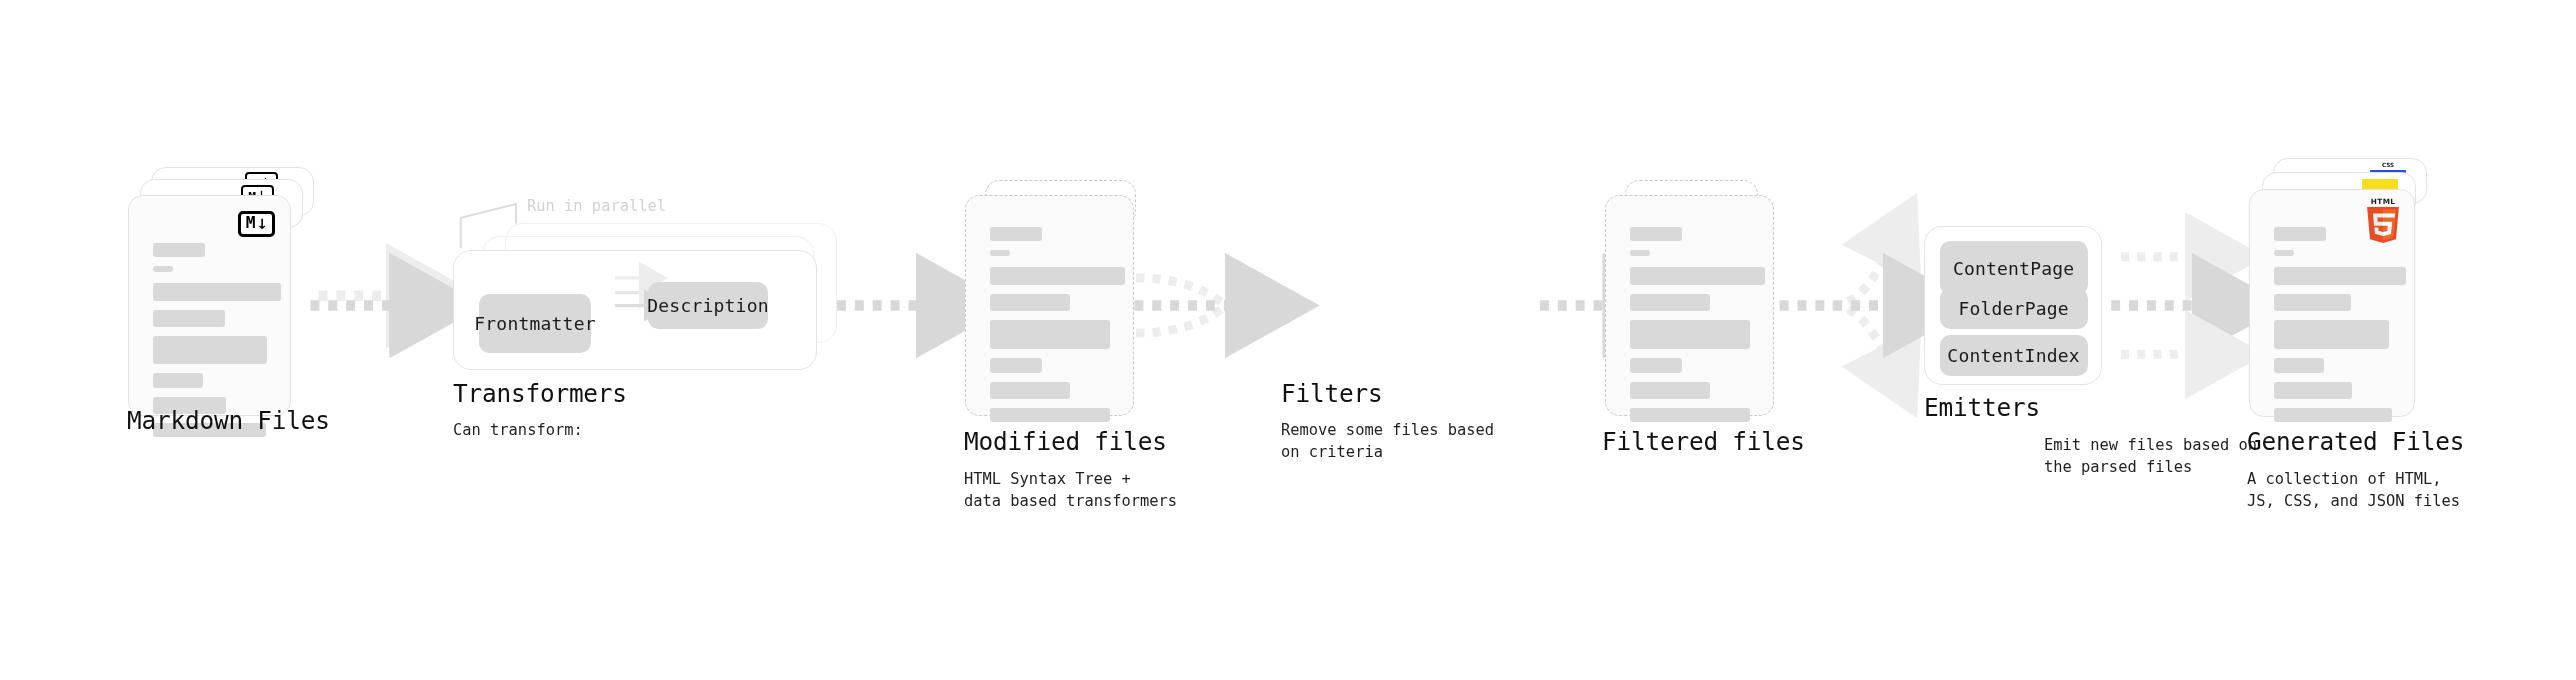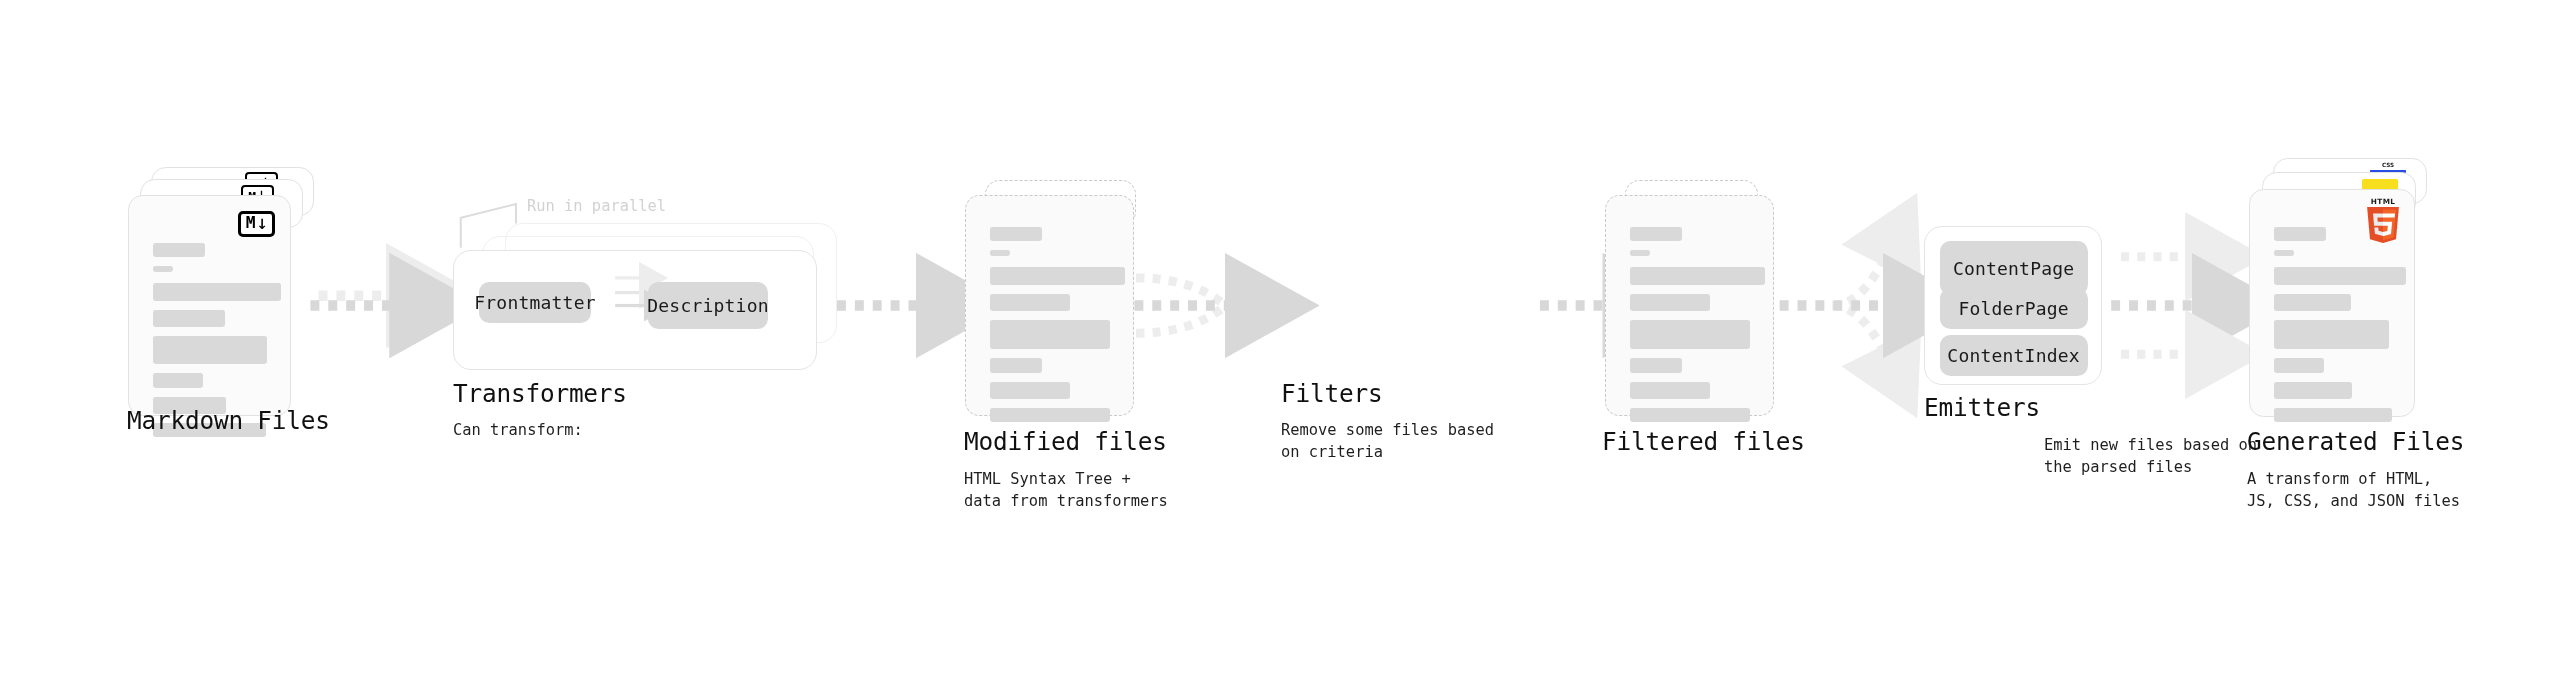--- a/index.html
+++ b/index.html
@@ -180,21 +180,21 @@
     <div class="chip ghost1" style="left:657px;top:268px;width:118px;height:47px;"></div>
 
     <div class="panel" style="left:453px;top:250px;width:364px;height:120px;"></div>
 
     <svg width="2576" height="681" viewBox="0 0 3170 838">
       <path d="M757,342 L790,342" stroke="#ededed" stroke-width="4" fill="none" marker-end="url(#ahf)"></path>
       <path d="M757,360 L790,360" stroke="#e6e6e6" stroke-width="4" fill="none" marker-end="url(#ahf)"></path>
       <path d="M757,376 L796,376" stroke="#dcdcdc" stroke-width="4" fill="none" marker-end="url(#ah)"></path>
     </svg>
 
-    <div class="chip" style="left:479px;top:282px;width:112px;height:41px;">
+    <div class="chip" style="left:479px;top:294px;width:112px;height:59px;">
       <span>Frontmatter</span>
     </div>
     <div class="chip" style="left:648px;top:282px;width:120px;height:47px;text-align:right;">
       <span>Description</span>
     </div>
   </div>
 
   <div class="note" style="left:527px;top:197px;">Run in parallel</div>
 
   <div class="title" style="left:453px;top:379px;">Transformers</div>
@@ -213,21 +213,21 @@
         <div class="ln" style="width:80px;height:17px;"></div>
         <div class="ln" style="width:120px;height:29px;"></div>
         <div class="ln" style="width:52px;height:14.6px;"></div>
         <div class="ln" style="width:80px;height:17px;"></div>
         <div class="ln" style="width:120px;height:14.6px;"></div>
       </div>
     </div>
   </div>
   <div class="title" style="left:964px;top:427px;">Modified files</div>
   <div class="sub" style="left:964px;top:468px;">HTML Syntax Tree +
-data from transformers</div>
+data based transformers</div>
 
   <div class="title" style="left:1281px;top:379px;">Filters</div>
   <div class="sub" style="left:1281px;top:419px;">Remove some files based
 on criteria</div>
 
   <div class="doc-stack">
     <div class="doc dashed" style="left:1625px;top:180px;width:133px;height:46px;background:#fff;"></div>
     <div class="doc dashed" style="left:1605px;top:195px;width:169px;height:221px;">
       <div class="doc-lines" style="top:31px;">
         <div class="ln" style="width:52px;height:14px;"></div>
@@ -286,17 +286,17 @@
         <div class="ln" style="width:132px;height:18px;"></div>
         <div class="ln" style="width:77px;height:17px;"></div>
         <div class="ln" style="width:115px;height:29px;"></div>
         <div class="ln" style="width:50px;height:14.6px;"></div>
         <div class="ln" style="width:78px;height:17px;"></div>
         <div class="ln" style="width:118px;height:14.6px;"></div>
       </div>
     </div>
   </div>
   <div class="title" style="left:2247px;top:427px;">Generated Files</div>
-  <div class="sub" style="left:2247px;top:468px;">A transform of HTML,
+  <div class="sub" style="left:2247px;top:468px;">A collection of HTML,
 JS, CSS, and JSON files</div>
 
 </div>
 
 
 </body></html>

